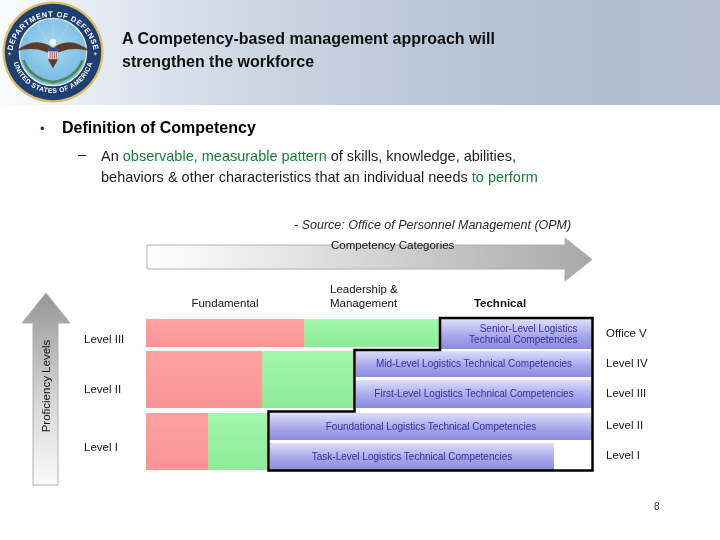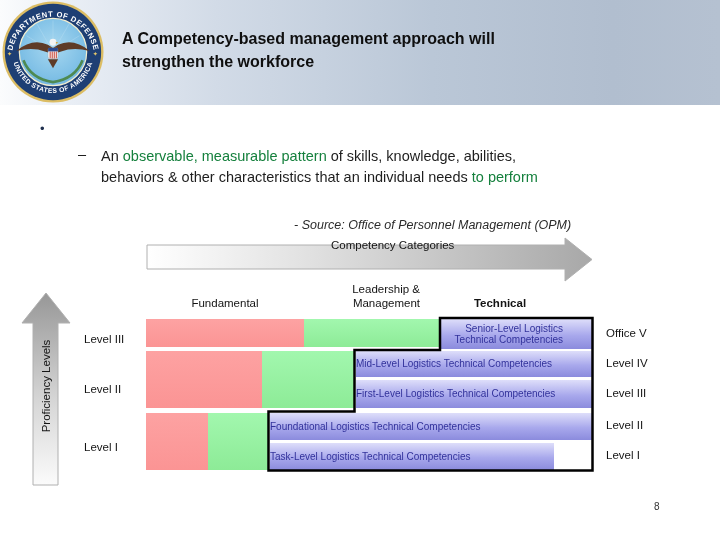--- a/index.html
+++ b/index.html
@@ -24,34 +24,34 @@
   .source{position:absolute;left:294px;top:218px;font-size:12.5px;font-style:italic;color:#2b2b2b;}
 
   
   .h-arrow{position:absolute;left:145px;top:236px;}
   .cat-label{position:absolute;left:331px;top:239px;font-size:11.5px;color:#141414;}
   .v-arrow{position:absolute;left:20px;top:291px;}
   .prof-label{position:absolute;left:-34px;top:380px;width:160px;text-align:center;
               font-size:11.5px;color:#141414;transform:rotate(-90deg);}
 
   
-  .col-header{position:absolute;font-size:11.5px;color:#141414;text-align:right;}
+  .col-header{position:absolute;font-size:11.5px;color:#141414;}
   .hdr-fundamental{left:146px;top:297px;width:158px;text-align:center;}
   .hdr-leadership{left:330px;top:283px;width:90px;line-height:13.5px;}
   .hdr-technical{left:430px;top:297px;width:140px;text-align:center;font-weight:bold;}
   .left-level{position:absolute;left:84px;font-size:11.5px;color:#141414;}
   .right-level{position:absolute;left:606px;font-size:11.5px;color:#141414;}
 
   
   .bar{position:absolute;}
   .pink{background:linear-gradient(180deg,#fda2a2 0%,#fb9494 100%);}
   .green{background:linear-gradient(180deg,#a2f7ae 0%,#8deb97 100%);}
   .bluebox{position:absolute;background:linear-gradient(180deg,#dedefa 0%,#a8a8ec 55%,#8b8bdd 100%);
            color:#32329b;font-size:10px;line-height:11.5px;display:flex;align-items:center;
-           justify-content:flex-start;text-align:right;box-sizing:border-box;}
+           justify-content:center;text-align:right;box-sizing:border-box;}
   .bluebox .wrap2{display:block;width:122px;text-align:right;}
   .outline-svg{position:absolute;left:0;top:0;pointer-events:none;}
 
   .page-number{position:absolute;left:654px;top:501px;font-size:10px;color:#333;}
 </style>
 </head>
 <body>
 
 <div class="slide">
 
@@ -101,20 +101,21 @@
     <text x="5" y="54" font-size="6" fill="#e8c96a">✦</text>
     <text x="89" y="54" font-size="6" fill="#e8c96a">✦</text>
   </svg>
 
   <div class="title">
     <div>A Competency-based management approach will</div>
     <div>strengthen the workforce</div>
   </div>
 
   <div class="def-bullet">•</div>
+  <div class="def-heading">Definition of Competency</div>
   <div class="def-dash">–</div>
 
   <div class="def-text">
     <div><span>An </span><span class="accent">observable, measurable pattern</span><span> of skills, knowledge, abilities,</span></div>
     <div><span>behaviors &amp; other characteristics that an individual needs </span><span class="accent">to perform</span></div>
   </div>
 
   <div class="source">- Source:  Office of Personnel Management (OPM)</div>
 
   <svg class="h-arrow" width="450" height="48" viewBox="0 0 450 48">

